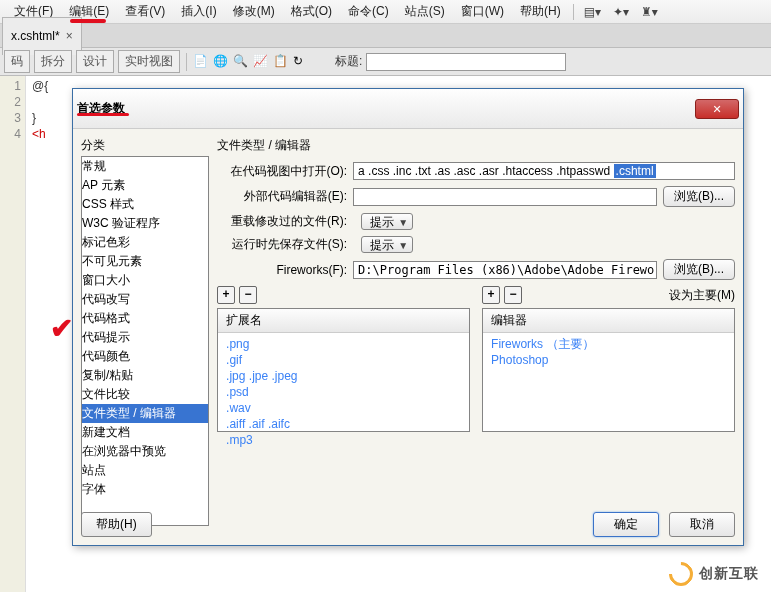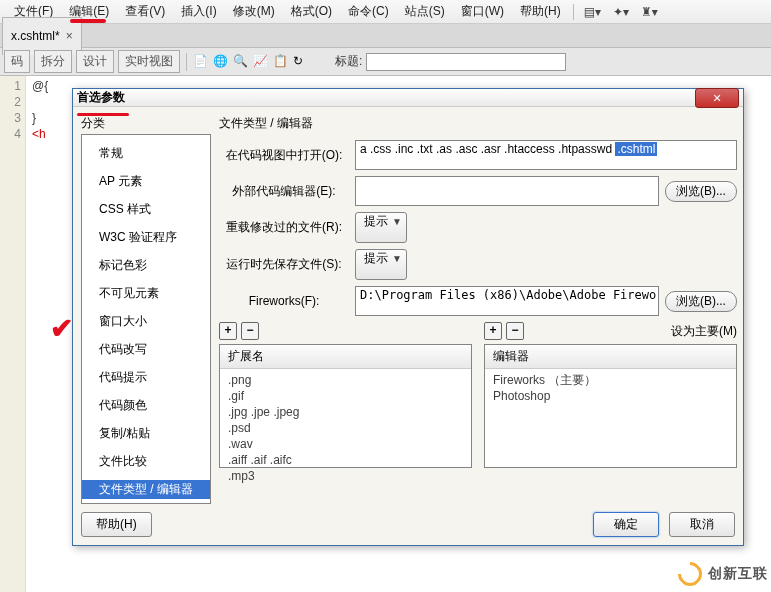--- a/index.html
+++ b/index.html
@@ -23,61 +23,61 @@
 .toolbar2 .titleinput { width:200px; height:18px; border:1px solid #999; background:#fff; }
 
 .code-area { position:absolute; left:0; top:76px; width:100%; height:516px; background:#fff; display:flex; }
 .gutter { width:26px; background:#f0efe2; text-align:right; padding:2px 4px 0 0; color:#888; border-right:1px solid #ddd;}
 .gutter div { height:16px; line-height:16px; }
 .code { padding:2px 6px; font-family:Consolas,monospace; color:#333; }
 .code div { height:16px; line-height:16px; }
 .code .red { color:#c00; }
 
 .dialog { position:absolute; left:72px; top:88px; width:672px; height:458px; background:#f5f4ee; border:1px solid #3a6ea5; box-shadow:2px 2px 8px rgba(0,0,0,.3); }
-.dialog .titlebar { height:18px; background:linear-gradient(#fefefe,#eaeaea); display:flex; align-items:center; padding:0 4px; border-bottom:1px solid #ccc;}
+.dialog .titlebar { height:40px; background:linear-gradient(#fefefe,#eaeaea); display:flex; align-items:center; padding:0 4px; border-bottom:1px solid #ccc;}
 .dialog .titlebar .ttl { font-weight:bold; color:#000; }
 .dialog .titlebar .spacer { flex:1; }
 .dialog .closebtn { width:44px; height:20px; background:linear-gradient(#d36868,#c72f2a); border:1px solid #8a1f1b; border-radius:3px; color:#fff; text-align:center; line-height:18px; font-size:11px;}
 .red-underline2 { position:absolute; left:4px; top:24px; width:52px; height:3px; background:#e10f1f; border-radius:2px; z-index:10;}
 
 .dialog-body { display:flex; height:calc(100% - 70px); padding:8px; gap:8px;}
 .catcol { width:142px; }
 .catcol .lbl { font-weight:normal; color:#000; margin-bottom:2px; }
 .catlist { border:1px solid #848484; background:#fff; height:370px; overflow:auto; }
-.catlist div { padding:1px 17px; white-space:nowrap; color:#000;margin-top:9px; }
+.catlist div { padding:1px 0; white-space:nowrap; color:#000; }
 .catlist .sel { background:#3874d1; color:#fff; }
 
 .rightcol { flex:1; }
 .sectiontitle { color:#000; margin-bottom:8px;}
 .formrow { display:flex; align-items:center; margin-bottom:6px; gap:6px;}
-.formrow .flabel { width:130px; text-align:center; color:#000;}
-.formrow .finput { flex:1; border:1px solid #848484; background:#fff; height:30px; padding:1px 4px; font-family:Consolas,monospace; overflow:hidden; white-space:nowrap; }
+.formrow .flabel { width:130px; text-align:right; color:#000;}
+.formrow .finput { flex:1; border:1px solid #848484; background:#fff; height:18px; padding:1px 4px; font-family:Consolas,monospace; overflow:hidden; white-space:nowrap; }
 .formrow .finput .hl { background:#3874d1; color:#fff; padding:0 2px;}
-.formrow .fbtn { border:1px solid #848484; background:linear-gradient(#fdfdfd,#e6e6e6); padding:1px 10px; height:21px; border-radius:10px;}
-.formrow .fsel { border:1px solid #848484; background:linear-gradient(#fdfdfd,#e6e6e6); height:31px; padding:0 18px 0 8px; position:relative; border-radius:3px;}
+.formrow .fbtn { border:1px solid #848484; background:linear-gradient(#fdfdfd,#e6e6e6); padding:1px 10px; height:21px; border-radius:4px;}
+.formrow .fsel { border:1px solid #848484; background:linear-gradient(#fdfdfd,#e6e6e6); height:17px; padding:0 18px 0 8px; position:relative; border-radius:3px;margin-left:8px;}
 .formrow .fsel::after { content:"▼"; position:absolute; right:4px; top:3px; font-size:10px; color:#444;}
 
 .twoboxes { display:flex; gap:12px; margin-top:6px;}
 .boxcol { flex:1; }
 .boxhead { display:flex; align-items:center; gap:4px; margin-bottom:4px;}
 .sqbtn { width:18px; height:18px; border:1px solid #666; background:#f4f4f4; text-align:center; line-height:15px; font-weight:bold; border-radius:2px;}
 .listbox { border:1px solid #848484; background:#fff; height:124px; }
 .listbox .hdr { background:linear-gradient(#fdfdfd,#e8e8e8); border-bottom:1px solid #ccc; padding:3px 8px; color:#000;}
-.listbox .body { padding:3px 8px; font-family:Consolas,monospace; color:#404040;}
+.listbox .body { padding:3px 8px; font-family:Consolas,monospace; color:#3b82f6;}
 .listbox .body div { line-height:16px;}
 
 .dialog-footer { position:absolute; bottom:8px; left:8px; right:8px; display:flex;}
 .dialog-footer .help { border:1px solid #848484; background:linear-gradient(#fdfdfd,#e6e6e6); padding:3px 14px; border-radius:3px;}
 .dialog-footer .spacer{flex:1;}
 .dialog-footer .ok, .dialog-footer .cancel { border:1px solid #848484; background:linear-gradient(#fdfdfd,#e6e6e6); padding:3px 20px; border-radius:3px; margin-left:10px;}
 .dialog-footer .ok { border:1px solid #3a72c8; box-shadow:0 0 2px #6da6f0;}
 
 .red-check { position:absolute; left:50px; top:312px; font-size:28px; color:#e10f1f; font-weight:bold; z-index:50; pointer-events:none;}
 
-.watermark { position:absolute; right:3px; bottom:6px; display:flex; align-items:center; gap:6px; opacity:.9;}
+.watermark { position:absolute; right:12px; bottom:6px; display:flex; align-items:center; gap:6px; opacity:.9;}
 .watermark .logo { width:24px; height:24px; border:3px solid #f5a623; border-left-color:transparent; border-radius:50%; transform:rotate(45deg);}
 .watermark .txt { color:#444; font-size:14px; font-weight:bold; letter-spacing:1px;}
 </style>
 </head>
 <body>
 
 <div class="menubar">
   <span class="item">文件(F)</span>
   <span class="item">编辑(E)</span>
   <span class="item">查看(V)</span>
@@ -146,20 +146,21 @@
       <div class="lbl">分类</div>
       <div class="catlist" id="catlist">
           <div>常规</div>
           <div>AP 元素</div>
           <div>CSS 样式</div>
           <div>W3C 验证程序</div>
           <div>标记色彩</div>
           <div>不可见元素</div>
           <div>窗口大小</div>
           <div>代码改写</div>
+          <div>代码格式</div>
           <div>代码提示</div>
           <div>代码颜色</div>
           <div>复制/粘贴</div>
           <div>文件比较</div>
           <div class="sel">文件类型 / 编辑器</div>
           <div>新建文档</div>
           <div>在浏览器中预览</div>
           <div>站点</div>
           <div>字体</div>
         </div>

